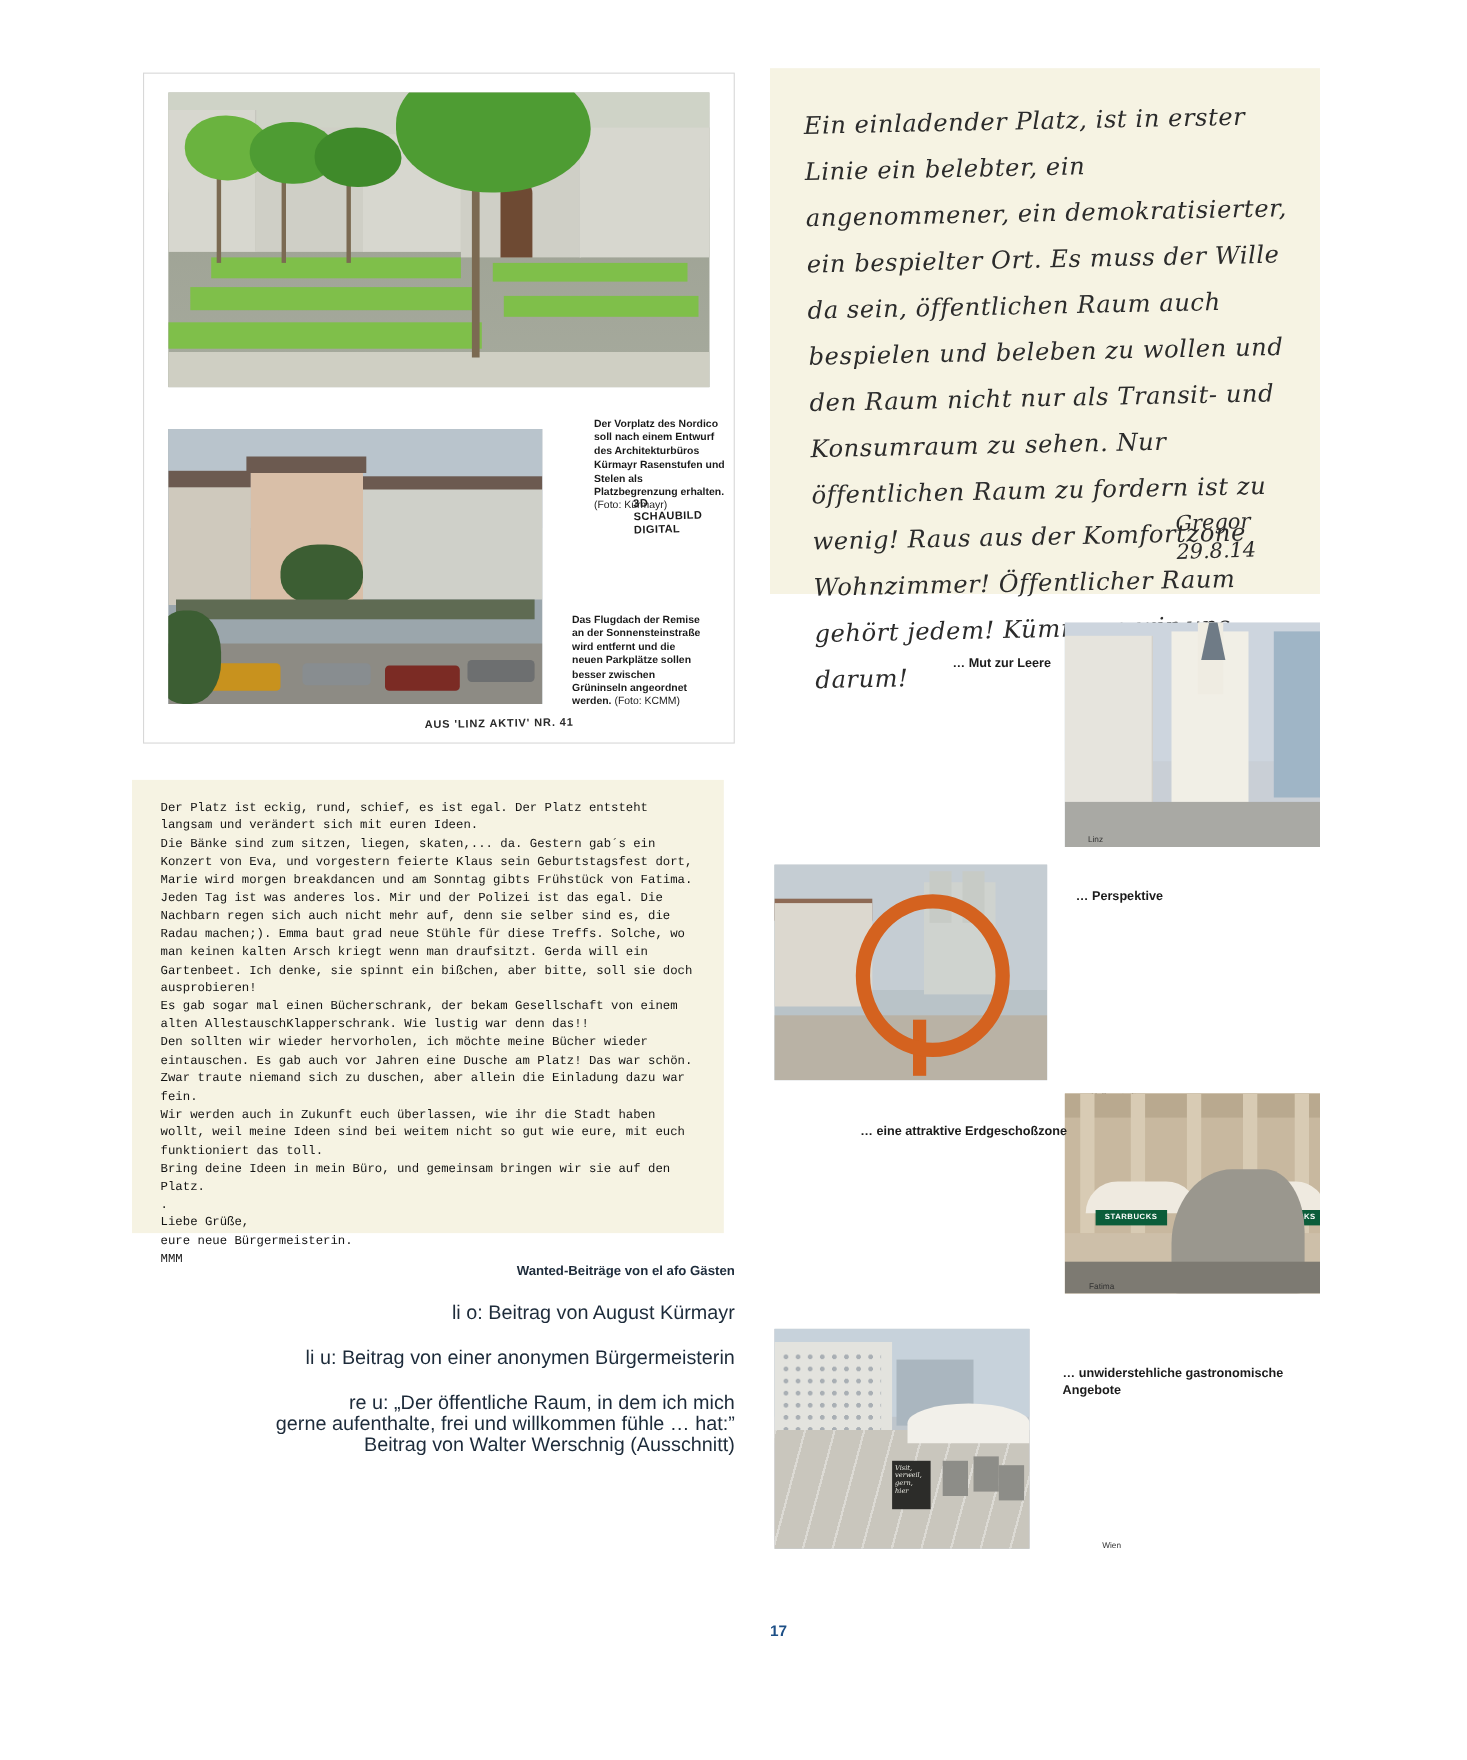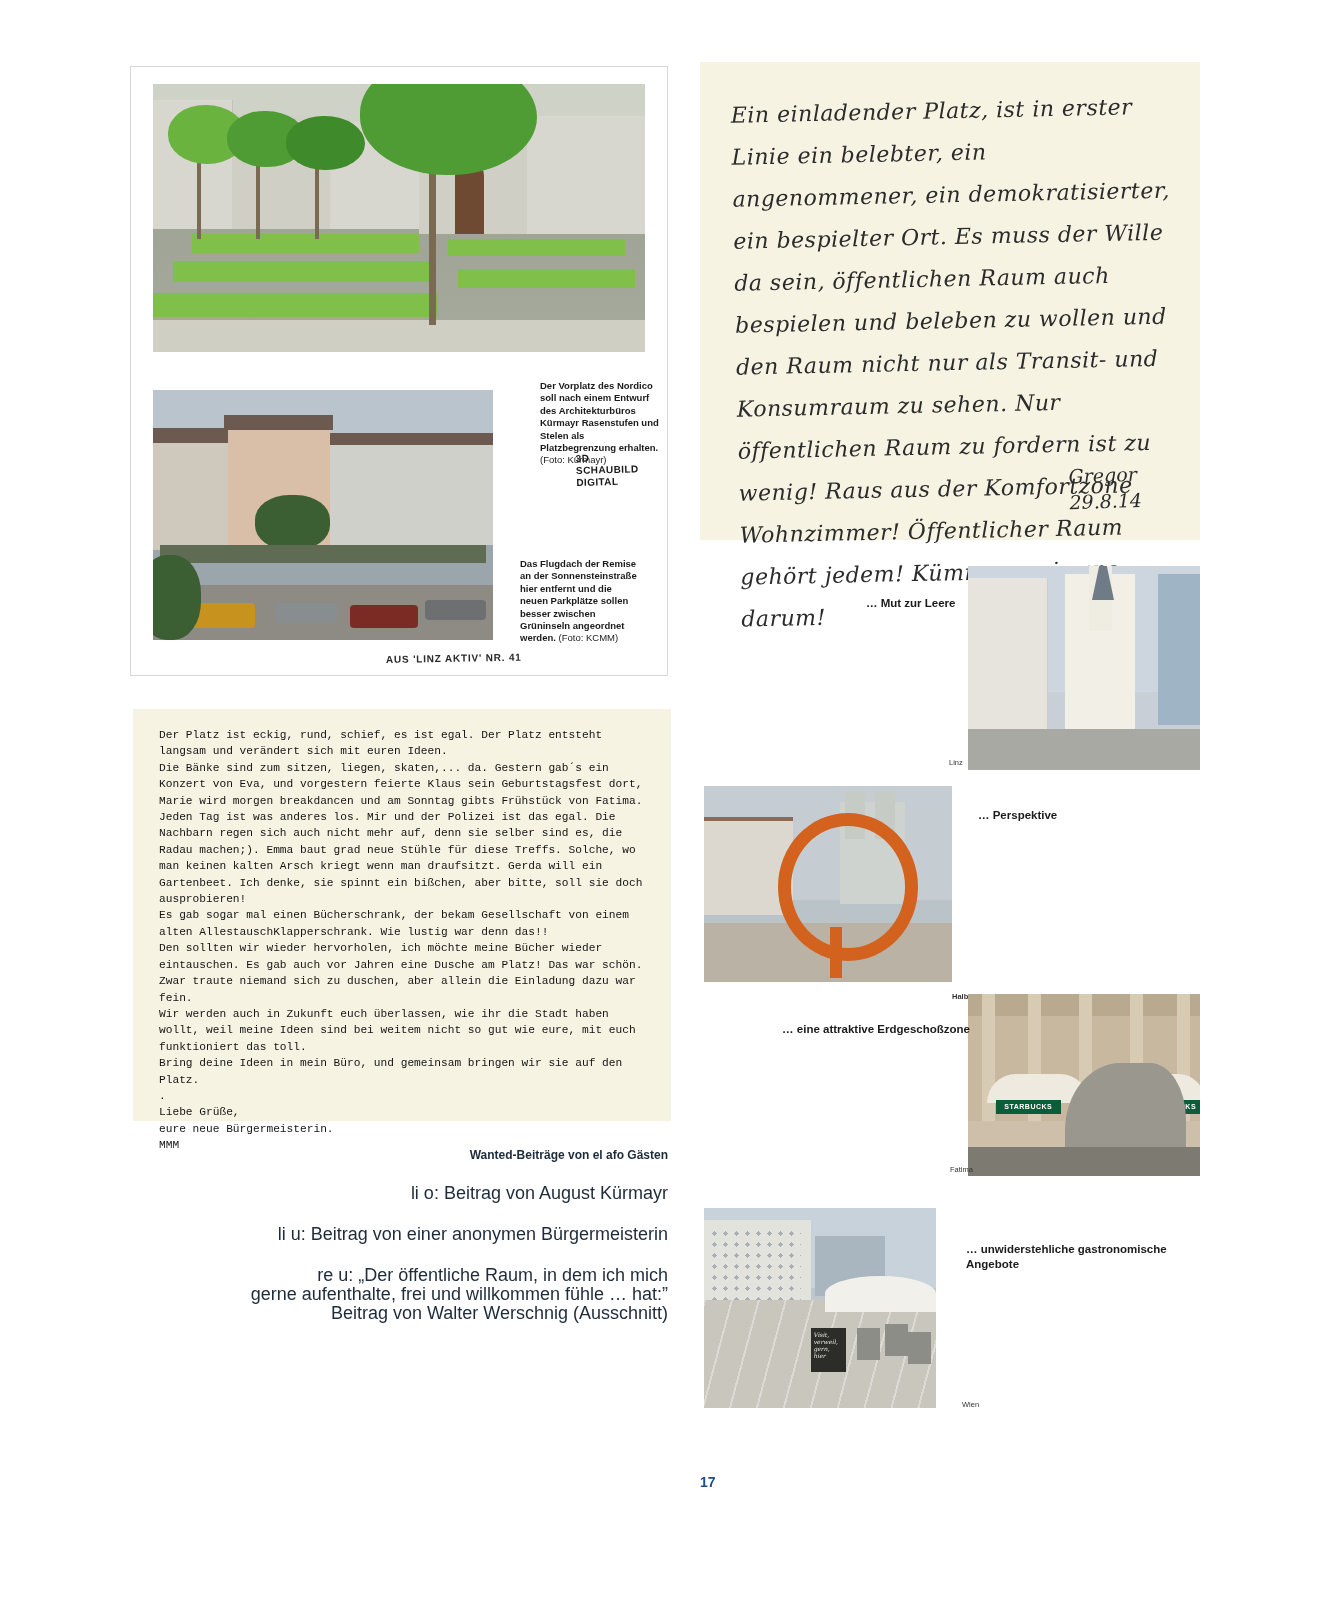--- a/index.html
+++ b/index.html
@@ -131,21 +131,21 @@
     font-family: "DejaVu Serif", serif;
     font-style: italic;
     font-size: 19px;
     line-height: 26px;
     color: #2b2b2b;
     transform: rotate(-2deg);
   }
 
   
   #letter-block {
-    left: 133px;
+    left: 120px;
     top: 709px;
     width: 538px;
     height: 412px;
     background: #f6f3e3;
   }
   #letter-text {
     position: absolute;
     left: 26px; top: 18px; right: 18px;
     font-family: "Liberation Mono", monospace;
     font-size: 11.2px;
@@ -175,20 +175,21 @@
   }
   .credit-line.last { margin-bottom: 0; }
 
   
   .photo-box { position: absolute; overflow: hidden; }
   .photo-label {
     position: absolute;
     font-size: 7.5px;
     color: #333;
     font-family: "Liberation Sans", sans-serif;
+    margin-left: 40px;
   }
   .photo-caption {
     position: absolute;
     font-size: 11.5px;
     font-weight: 700;
     color: #1b1b1b;
     line-height: 15px;
   }
 
   
@@ -307,21 +308,21 @@
 </div>
 
 <div class="abs fig-caption" id="caption-top">
   <span>Der Vorplatz des Nordico soll nach einem Entwurf des Architekturbüros Kürmayr Rasenstufen und Stelen als Platzbegrenzung erhalten.</span>
   <span class="src">(Foto: Kürmayr)</span>
 </div>
 
 <div class="abs" id="logo-3d">3D SCHAUBILD DIGITAL</div>
 
 <div class="abs fig-caption" id="caption-bottom">
-  <span>Das Flugdach der Remise an der Sonnensteinstraße hier entfernt und die neuen Parkplätze sollen besser zwischen Grüninseln angeordnet werden.</span>
+  <span>Das Flugdach der Remise an der Sonnensteinstraße wird entfernt und die neuen Parkplätze sollen besser zwischen Grüninseln angeordnet werden.</span>
   <span class="src">(Foto: KCMM)</span>
 </div>
 
 <div class="abs" id="figure-handnote">AUS 'LINZ AKTIV' NR. 41</div>
 
 <div class="abs" id="handwriting-panel">
   <div id="handwriting-text">Ein einladender Platz, ist in erster Linie ein belebter, ein angenommener, ein demokratisierter, ein bespielter Ort. Es muss der Wille da sein, öffentlichen Raum auch bespielen und beleben zu wollen und den Raum nicht nur als Transit- und Konsumraum zu sehen. Nur öffentlichen Raum zu fordern ist zu wenig! Raus aus der Komfortzone Wohnzimmer! Öffentlicher Raum gehört jedem! Kümmern wir uns darum!</div>
   <div id="handwriting-sign">
     <div>Gregor</div>
     <div>29.8.14</div>

